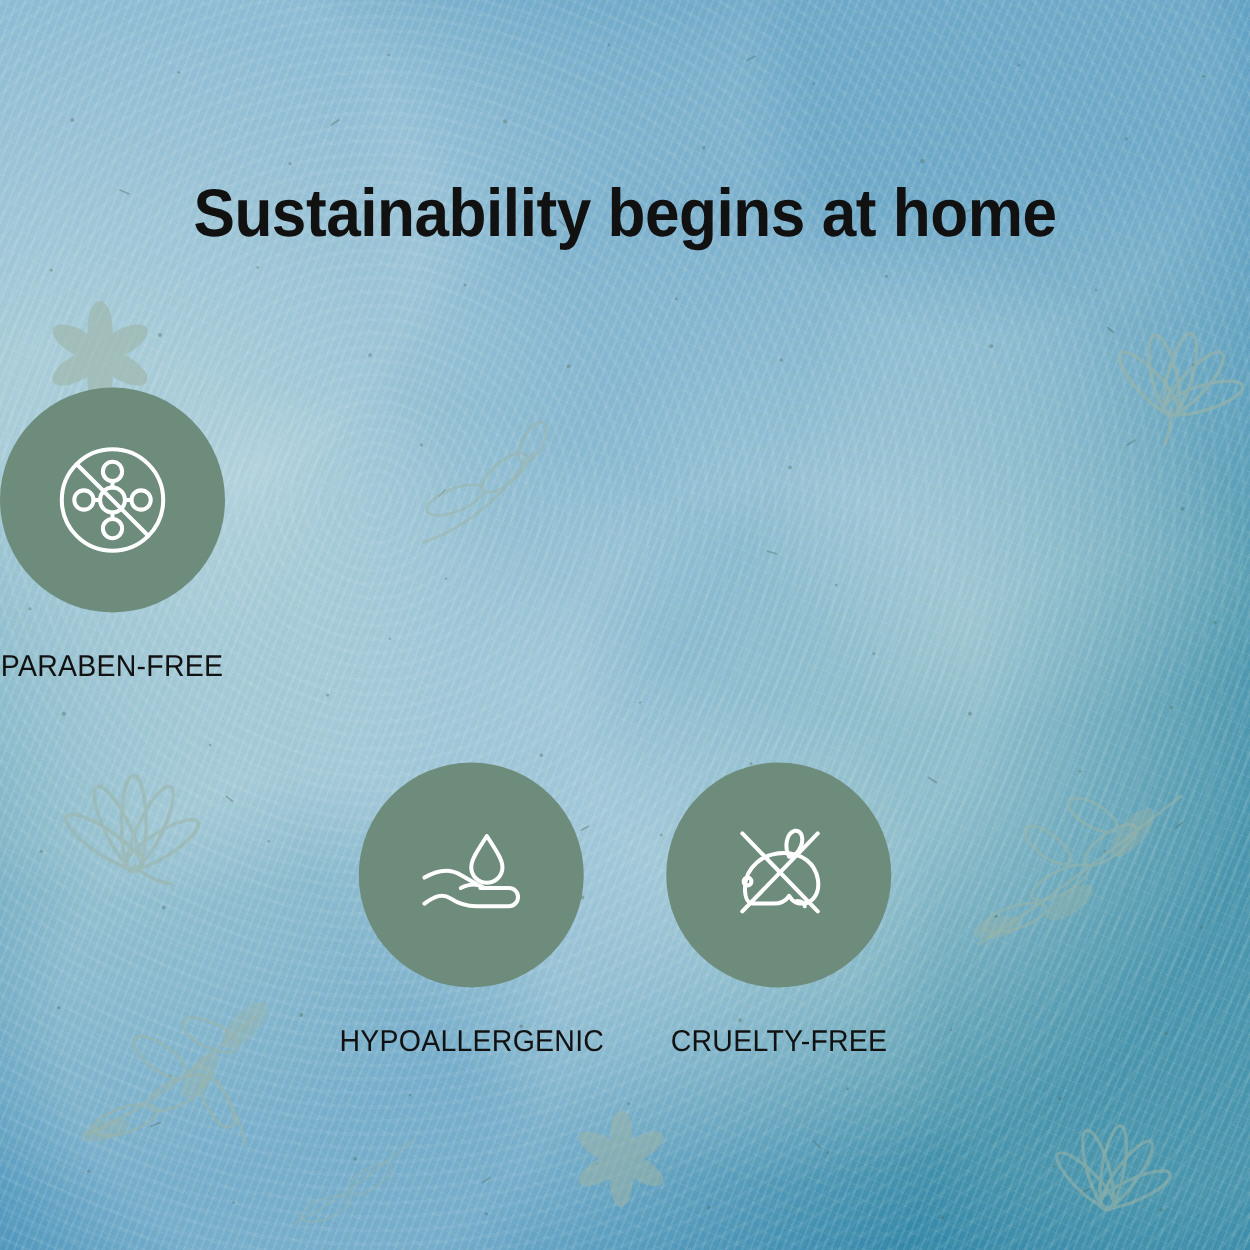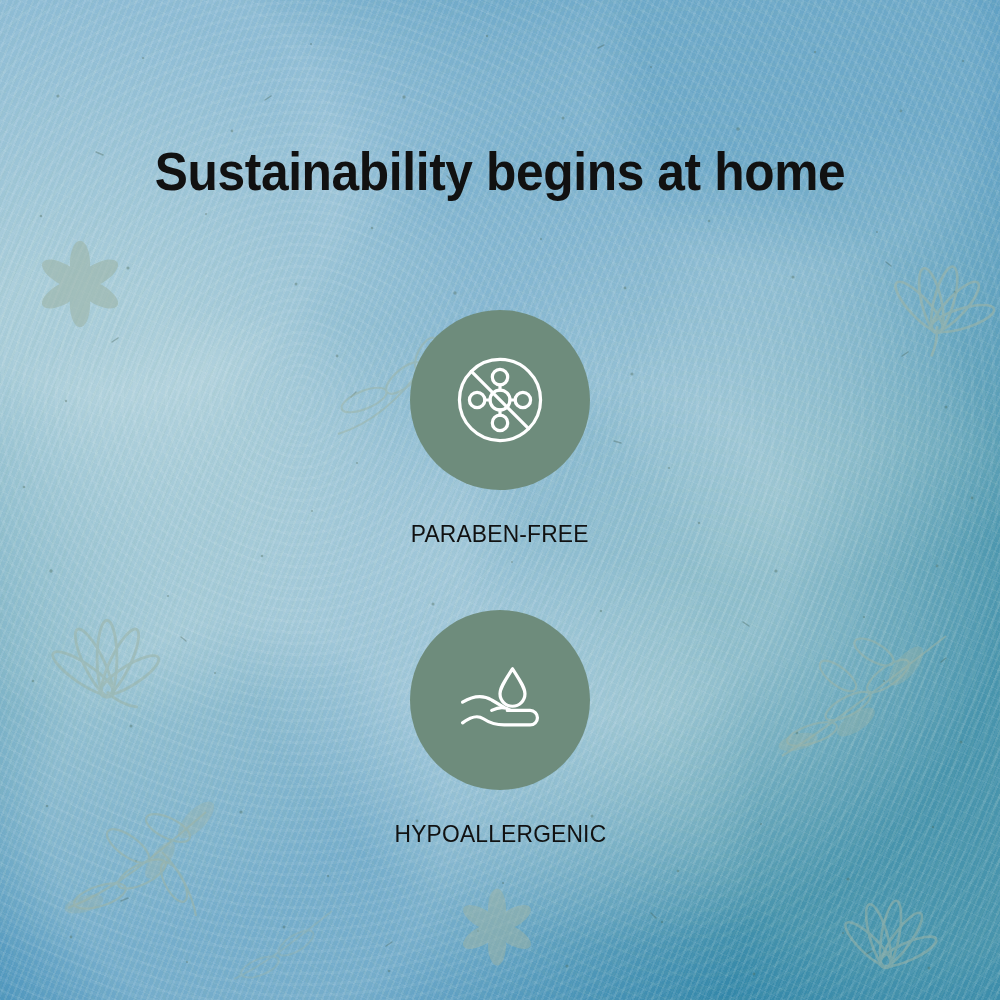--- a/index.html
+++ b/index.html
@@ -75,21 +75,21 @@
   }
 
   
   .row {
     position: absolute;
     left: 0;
     right: 0;
     display: flex;
     justify-content: center;
   }
-  .row-1 { top: 310px; gap: 128px; }
+  .row-1 { top: 310px; gap: 128px; flex-direction: column; }
   .row-2 { top: 610px; gap: 66px; }
 
   .badge {
     width: 180px;
     display: flex;
     flex-direction: column;
     align-items: center;
   }
   .disc {
     width: 180px;
@@ -394,16 +394,37 @@
 
             <path d="M14 72 C22 66 28 64 34 68 C40 72 46 74 54 74 L79 74 a7 7 0 0 0 0 -14 L57 60"></path>
 
             <path d="M42 60 C50 56 56 57 60 60"></path>
           </g>
         </svg>
       </div>
       <div class="caption">HYPOALLERGENIC</div>
     </div>
 
+    <div class="badge">
+      <div class="disc">
+        <svg viewBox="0 0 100 100">
+          <g class="glyph" stroke-width="3.4">
+
+            <path d="M24 60 C24 44 38 33 54 33 C68 33 78 41 80 53 C82 64 76 72 68 72
+                     C62 72 60 69 58 66 C56 69 52 72 46 72 L30 72 C26 72 24 67 24 60 Z"></path>
+
+            <path d="M58 36 C54 28 56 18 62 16 C68 15 70 23 66 30 C64 34 61 36 58 36 Z"></path>
+
+            <circle cx="26" cy="55" r="3"></circle>
+
+            <path d="M64 70 C68 70 70 72 70 74"></path>
+
+            <line x1="22" y1="18" x2="80" y2="78"></line>
+            <line x1="80" y1="18" x2="22" y2="78"></line>
+          </g>
+        </svg>
+      </div>
+      <div class="caption">CRUELTY-FREE</div>
+    </div>
 
   </div>
 
 </div>
 
 </body></html>

